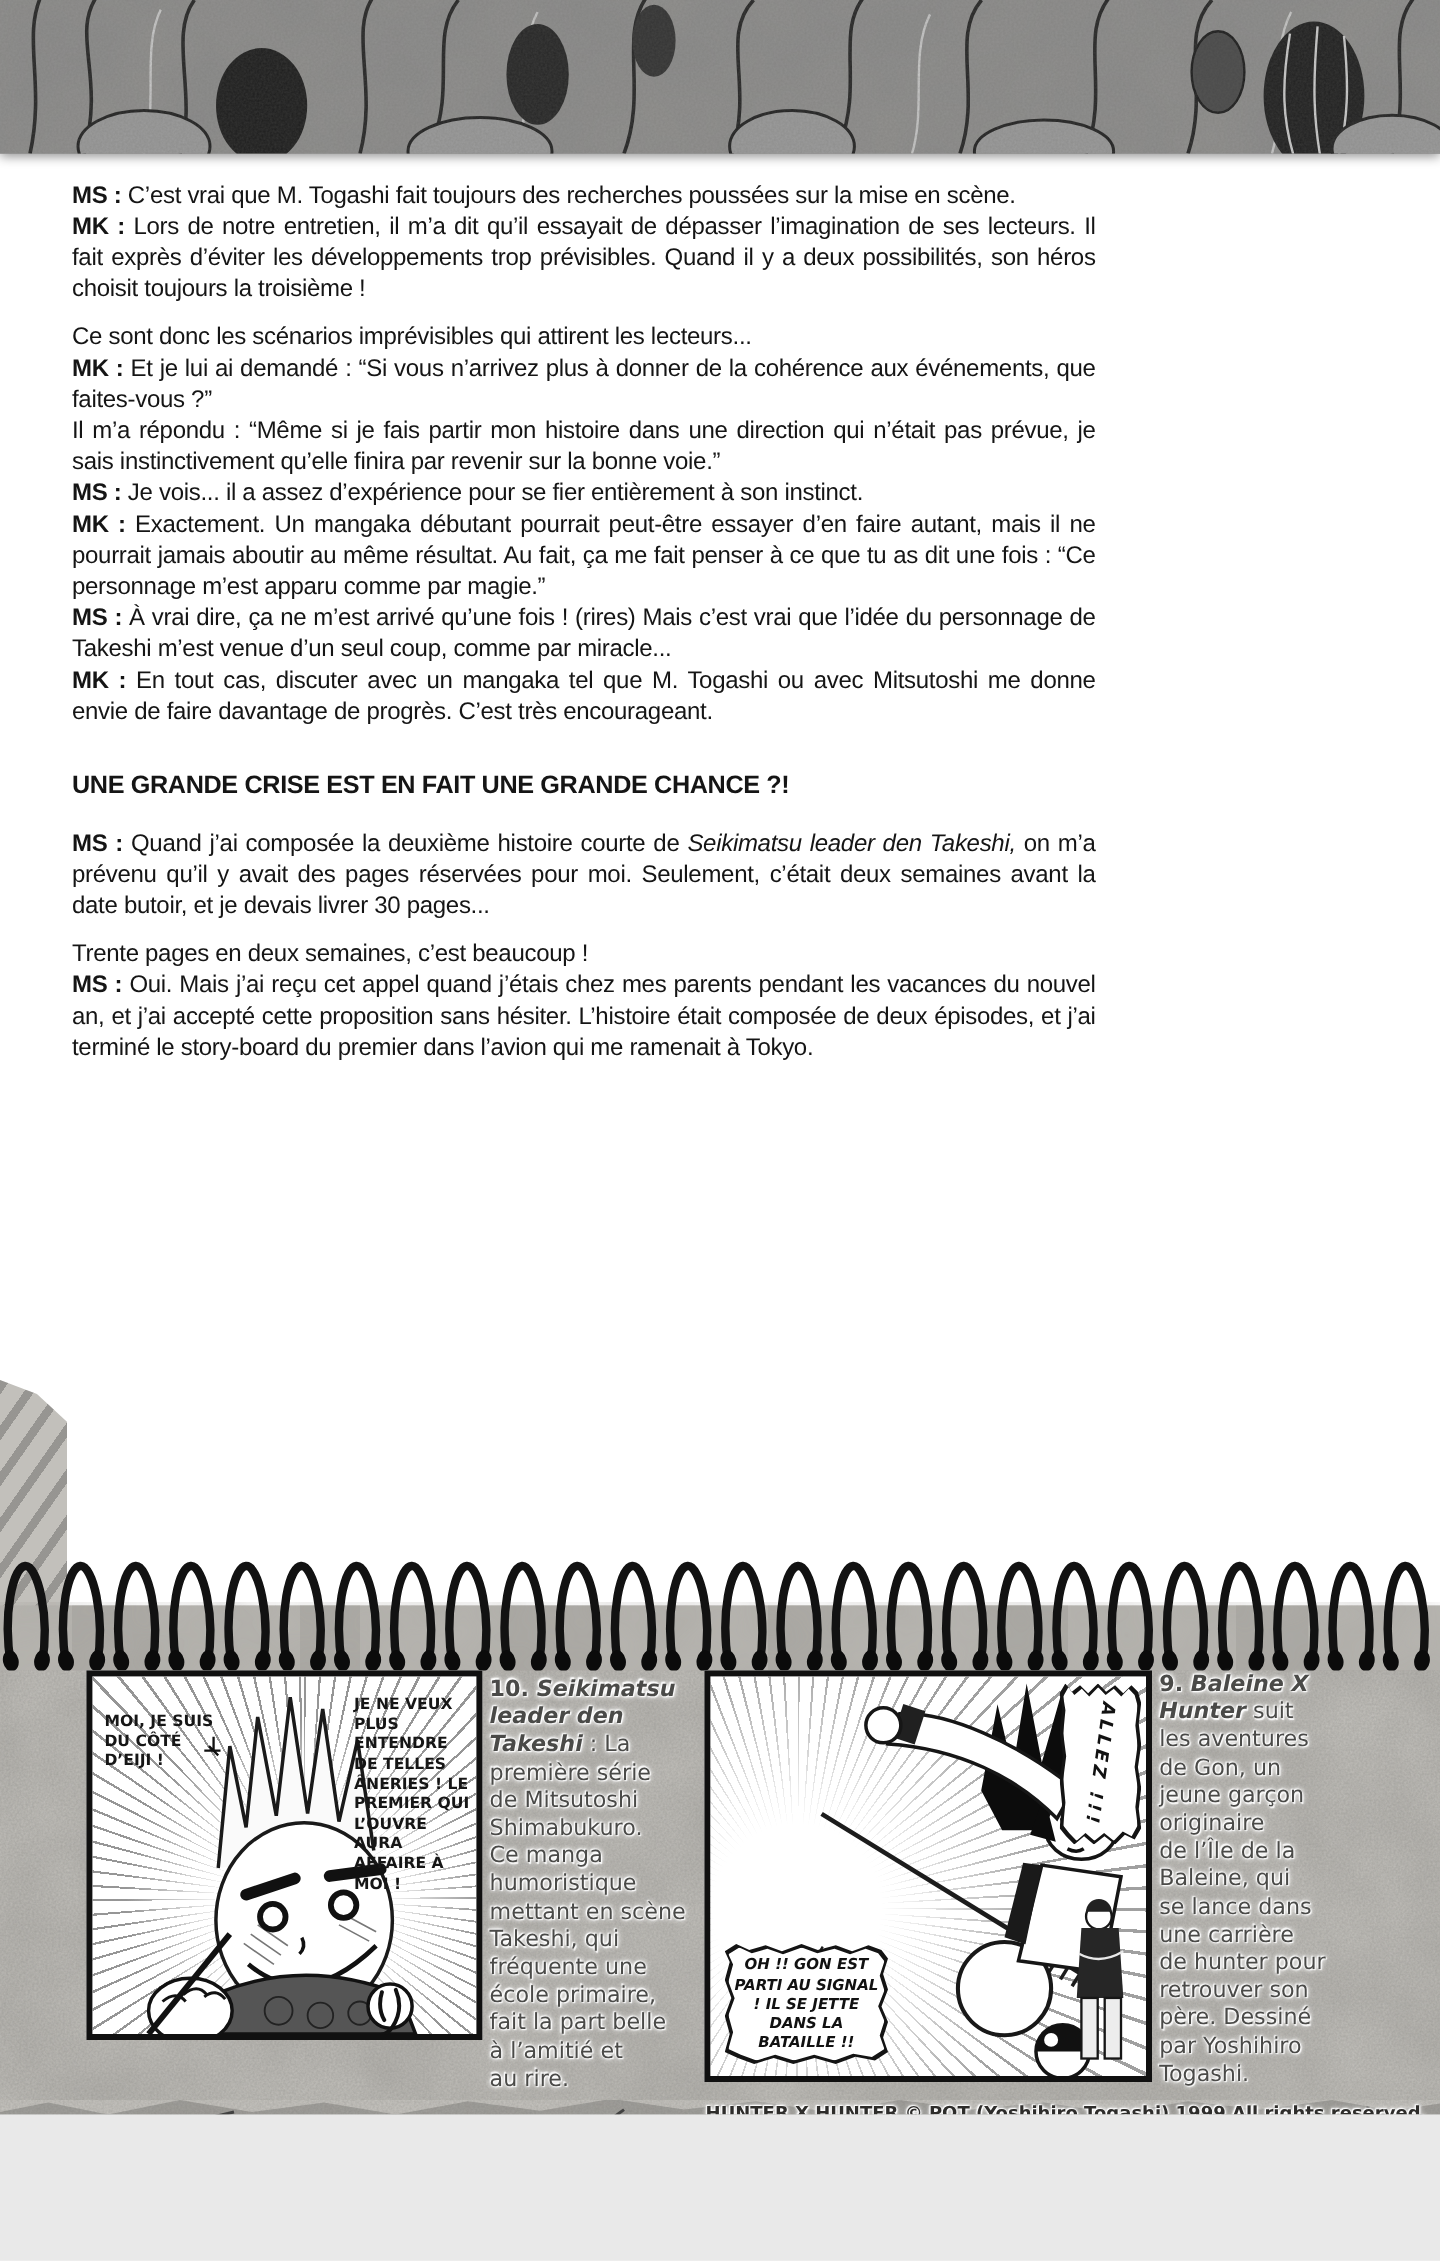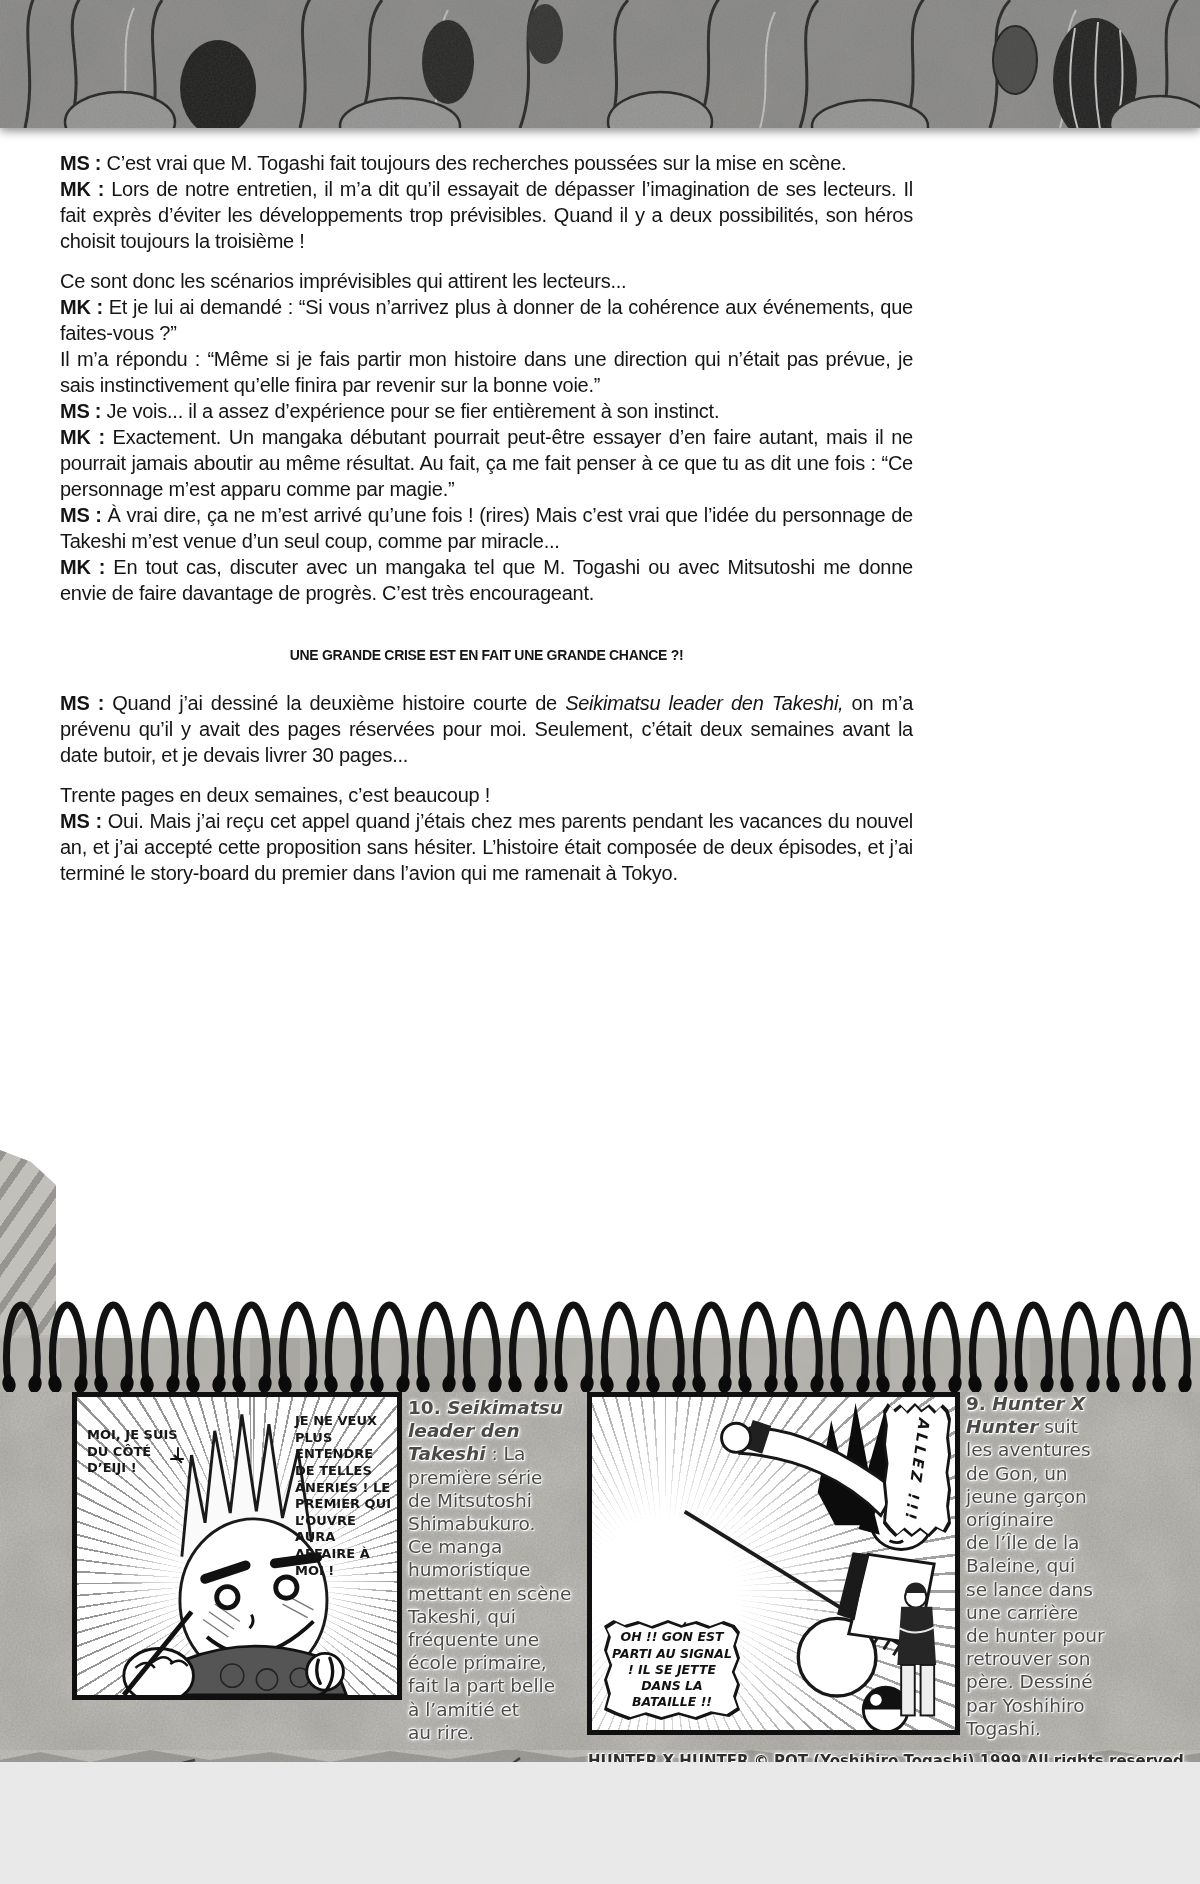--- a/index.html
+++ b/index.html
@@ -13,21 +13,21 @@
   #bottom-art{position:absolute;top:1746px;left:0;width:1200px;height:138px;background:#a3a29e;overflow:hidden;z-index:1}
 
   
   #interview{position:absolute;top:150px;left:60px;width:853px;z-index:4;
     font-size:20px;line-height:26px;letter-spacing:-0.25px;color:#151515}
   #interview p{text-align:justify}
   .b{font-weight:bold}
   .i{font-style:italic}
   .gap-s{margin-bottom:14px}
   .gap-l{margin-bottom:36px}
-  #section-heading{font-size:14px;font-weight:bold;letter-spacing:-0.3px;margin-bottom:22px;text-align:center}
+  #section-heading{font-size:21px;font-weight:bold;letter-spacing:-0.3px;margin-bottom:22px;text-align:left}
 
   
   #notebook-bg{position:absolute;top:1338px;left:0;width:1200px;height:412px;background:#c7c5c0;z-index:2;overflow:hidden}
   #left-patch{position:absolute;top:1150px;left:0;width:56px;height:195px;z-index:2;
     background:repeating-linear-gradient(125deg,rgba(50,50,50,.30) 0 7px,rgba(0,0,0,0) 7px 22px),#c2c0bb;
     clip-path:polygon(0 0,55% 6%,100% 18%,100% 100%,0 100%)}
   #spiral{position:absolute;top:1292px;left:0;width:1200px;height:100px;z-index:3}
 
   
   .panel{position:absolute;background:#fff;border:5px solid #101010;overflow:hidden;z-index:5}
@@ -145,21 +145,21 @@
       <p><span>Ce sont donc les scénarios imprévisibles qui attirent les lecteurs...</span></p>
       <p><span class="b">MK : </span><span>Et je lui ai demandé : “Si vous n’arrivez plus à donner de la cohérence aux événements, que faites-vous ?”</span></p>
       <p><span>Il m’a répondu : “Même si je fais partir mon histoire dans une direction qui n’était pas prévue, je sais instinctivement qu’elle finira par revenir sur la bonne voie.”</span></p>
       <p><span class="b">MS : </span><span>Je vois... il a assez d’expérience pour se fier entièrement à son instinct.</span></p>
       <p><span class="b">MK : </span><span>Exactement. Un mangaka débutant pourrait peut-être essayer d’en faire autant, mais il ne pourrait jamais aboutir au même résultat. Au fait, ça me fait penser à ce que tu as dit une fois : “Ce personnage m’est apparu comme par magie.”</span></p>
       <p><span class="b">MS : </span><span>À vrai dire, ça ne m’est arrivé qu’une fois ! (rires) Mais c’est vrai que l’idée du personnage de Takeshi m’est venue d’un seul coup, comme par miracle...</span></p>
       <p><span class="b">MK : </span><span>En tout cas, discuter avec un mangaka tel que M. Togashi ou avec Mitsutoshi me donne envie de faire davantage de progrès. C’est très encourageant.</span></p>
     </div>
     <div id="section-heading">UNE GRANDE CRISE EST EN FAIT UNE GRANDE CHANCE ?!</div>
     <div class="gap-s">
-      <p><span class="b">MS : </span><span>Quand j’ai dessiné la deuxième histoire courte de </span><span class="i">Seikimatsu leader den Takeshi,</span><span> on m’a prévenu qu’il y avait des pages réservées pour moi. Seulement, c’était deux semaines avant la date butoir, et je devais livrer 30 pages...</span></p>
+      <p><span class="b">MS : </span><span>Quand j’ai composée la deuxième histoire courte de </span><span class="i">Seikimatsu leader den Takeshi,</span><span> on m’a prévenu qu’il y avait des pages réservées pour moi. Seulement, c’était deux semaines avant la date butoir, et je devais livrer 30 pages...</span></p>
     </div>
     <div>
       <p><span>Trente pages en deux semaines, c’est beaucoup !</span></p>
       <p><span class="b">MS : </span><span>Oui. Mais j’ai reçu cet appel quand j’étais chez mes parents pendant les vacances du nouvel an, et j’ai accepté cette proposition sans hésiter. L’histoire était composée de deux épisodes, et j’ai terminé le story-board du premier dans l’avion qui me ramenait à Tokyo.</span></p>
     </div>
   </div>
 
   <div id="left-patch"></div>
   <div id="notebook-bg">
     <svg class="noise-svg">
@@ -302,21 +302,21 @@
         </div>
     </div>
     <div id="narration-box" class="jagbox">
       <div class="inner">
           <span id="narration-text">OH !! GON EST PARTI AU SIGNAL ! IL SE JETTE DANS LA BATAILLE !!</span>
         </div>
     </div>
   </div>
 
   <div id="cap-hxh" class="caption">
-      <div><span class="b">9. </span><span class="b i">Hunter X</span></div>
+      <div><span class="b">9. </span><span class="b i">Baleine X</span></div>
       <div><span class="b i">Hunter</span><span> suit</span></div>
       <div><span>les aventures</span></div>
       <div><span>de Gon, un</span></div>
       <div><span>jeune garçon</span></div>
       <div><span>originaire</span></div>
       <div><span>de l’Île de la</span></div>
       <div><span>Baleine, qui</span></div>
       <div><span>se lance dans</span></div>
       <div><span>une carrière</span></div>
       <div><span>de hunter pour</span></div>

